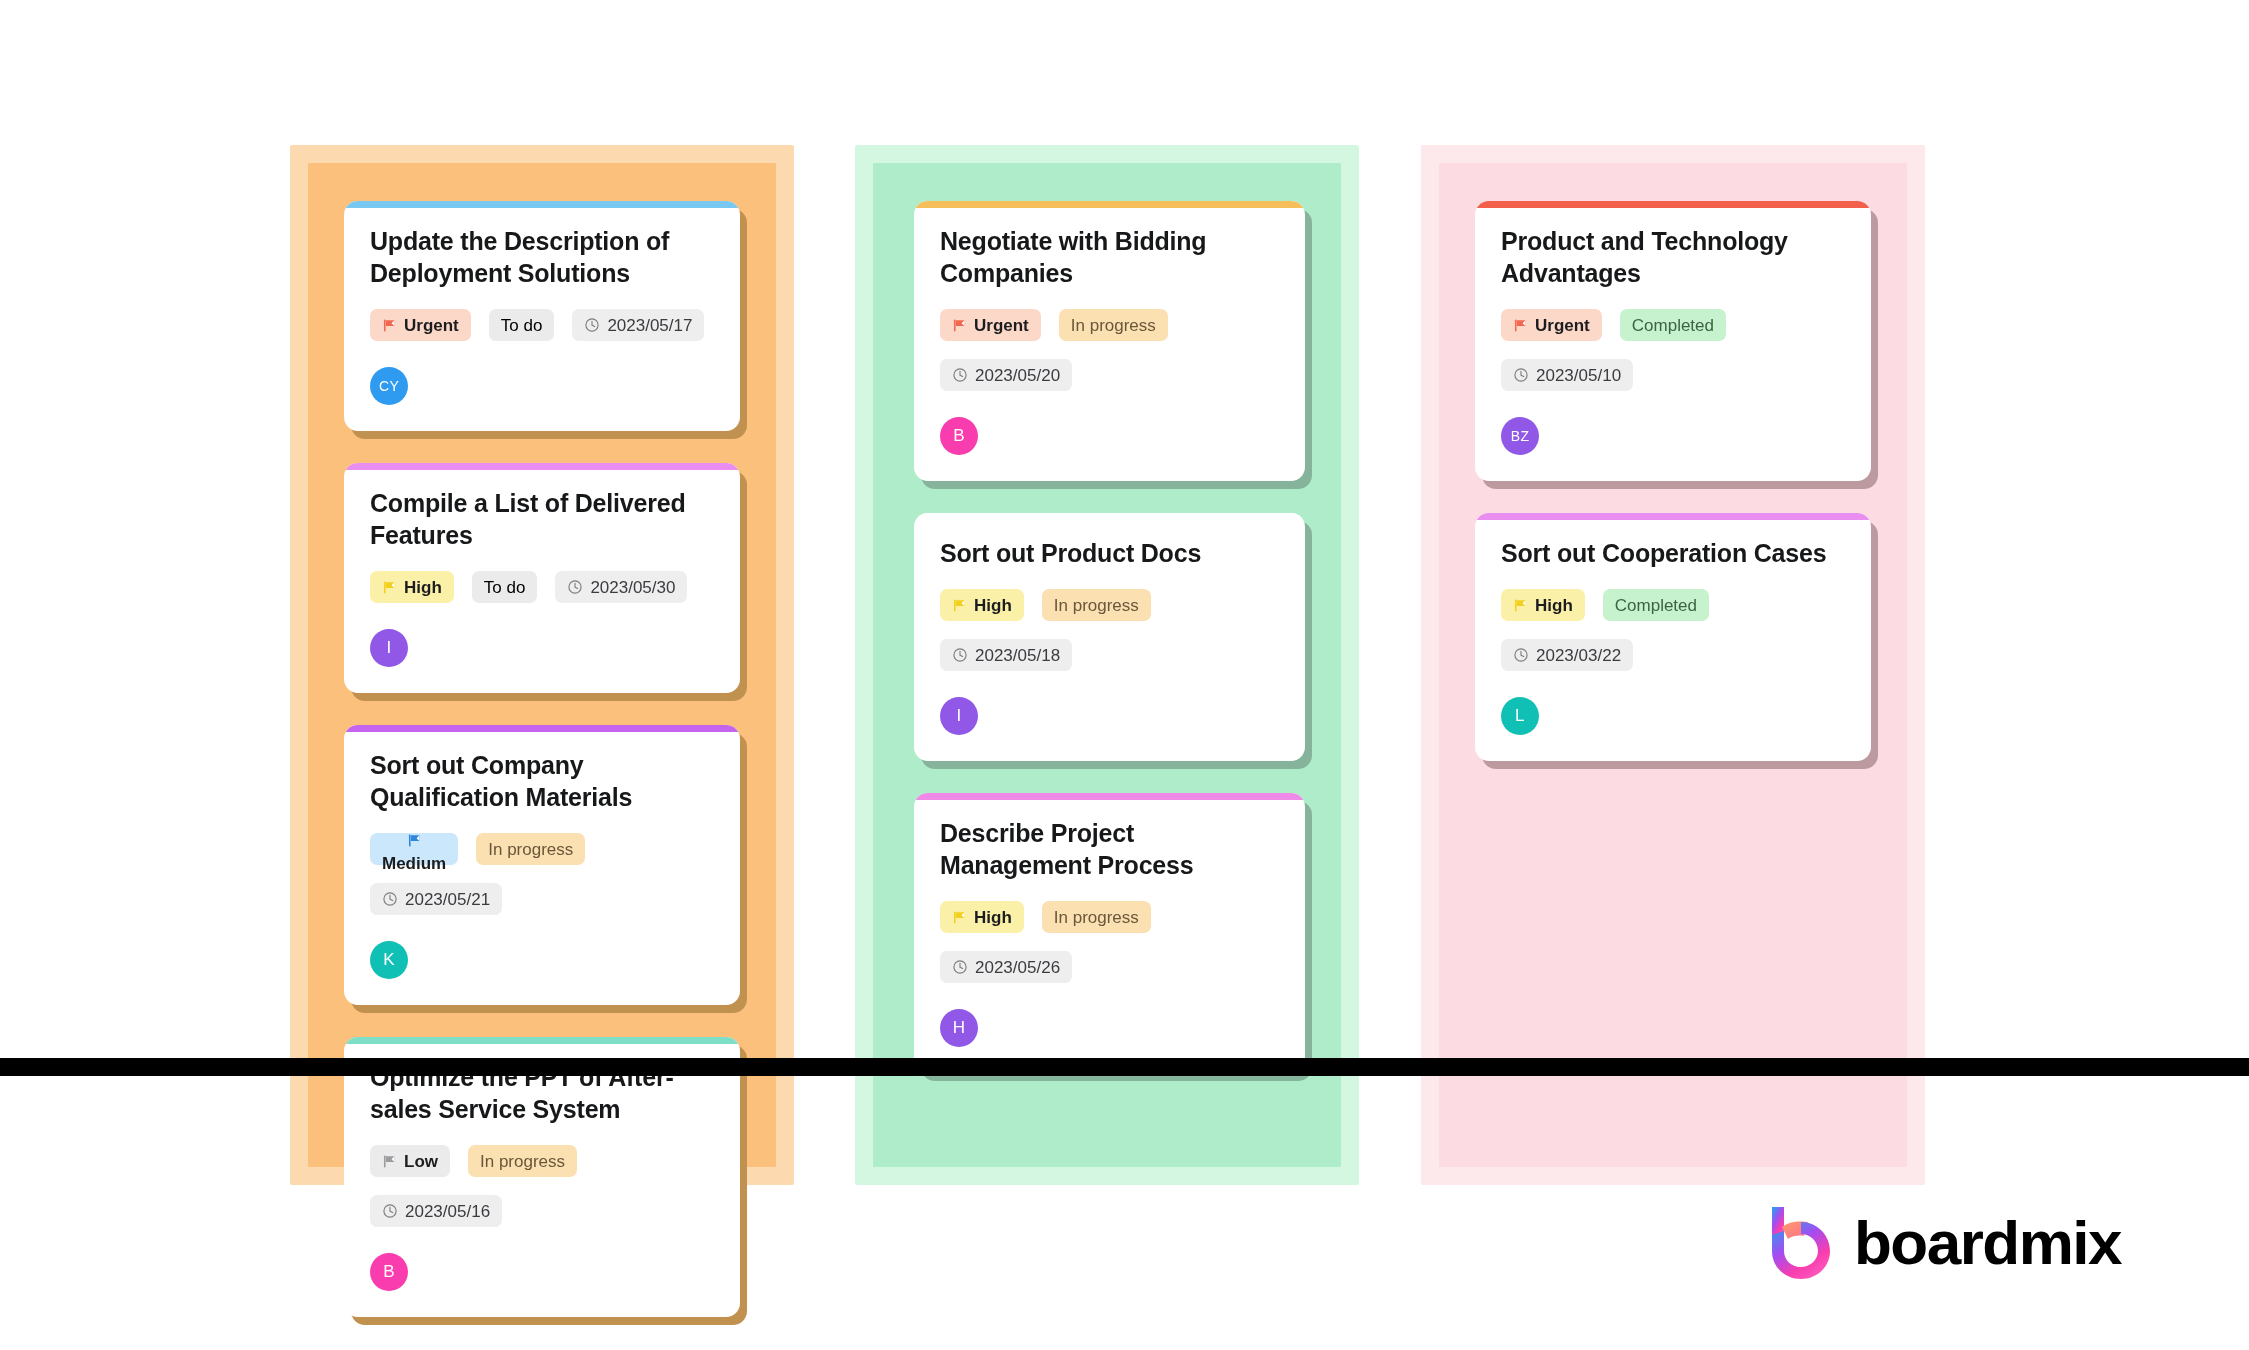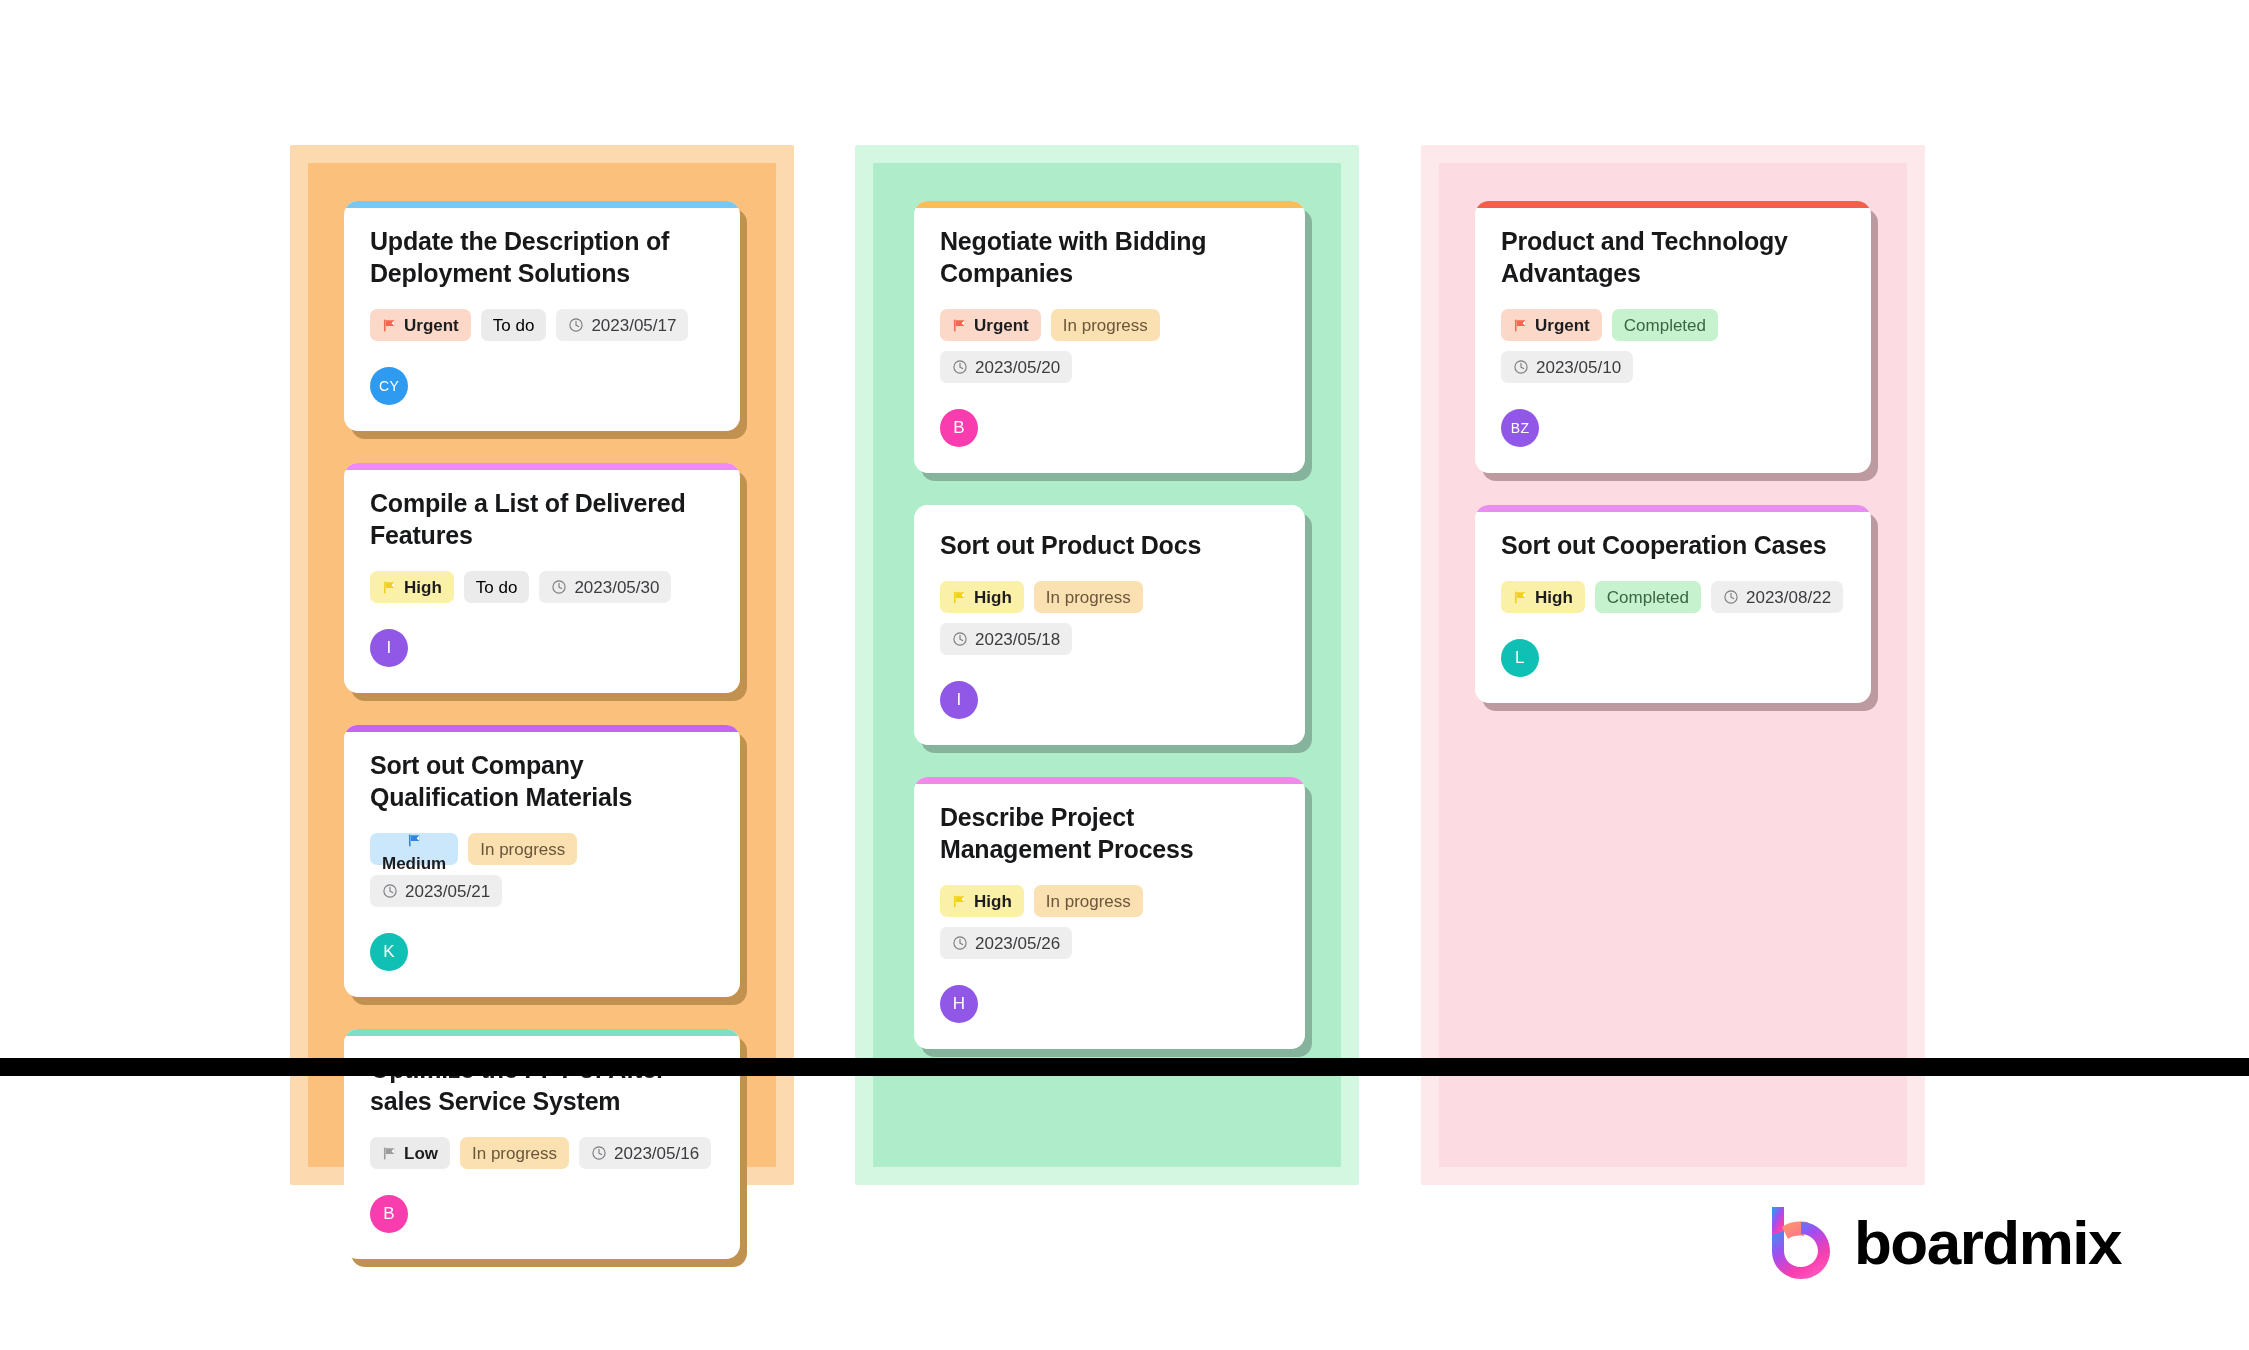--- a/index.html
+++ b/index.html
@@ -71,21 +71,21 @@
     color: #17181a;
     letter-spacing: -0.2px;
     margin-bottom: 20px;
     word-break: break-word;
   }
 
   
   .badge-row {
     display: flex;
     align-items: center;
-    gap: 10px;
+    gap: 18px;
     flex-wrap: wrap;
     margin-bottom: 26px;
   }
   .badge {
     display: inline-flex;
     align-items: center;
     gap: 7px;
     height: 32px;
     padding: 0 12px;
     border-radius: 7px;
@@ -365,21 +365,21 @@
                 <path d="M13.2 2.4 L13.2 8.6 L10.2 5.5 Z" fill="#ffffff"></path>
               </svg>
               <span>High</span>
             </span>
             <span class="badge status st-completed">Completed</span>
             <span class="badge date">
               <svg class="clock-icon" viewBox="0 0 16 16">
                 <circle cx="8" cy="8" r="6.1" fill="none" stroke="#7b7d81" stroke-width="1.15"></circle>
                 <path d="M8 4.4 L8 8.2 L10.7 9.6" fill="none" stroke="#7b7d81" stroke-width="1.15" stroke-linecap="round" stroke-linejoin="round"></path>
               </svg>
-              <span>2023/08/22</span>
+              <span>2023/03/22</span>
             </span>
           </div>
           <div class="avatar" style="background: rgb(16, 192, 180);">L</div>
         </div>
       </div>
   </div>
 
   <div id="brand-logo">
     <svg class="mark" viewBox="0 0 66 76">
       <defs>

